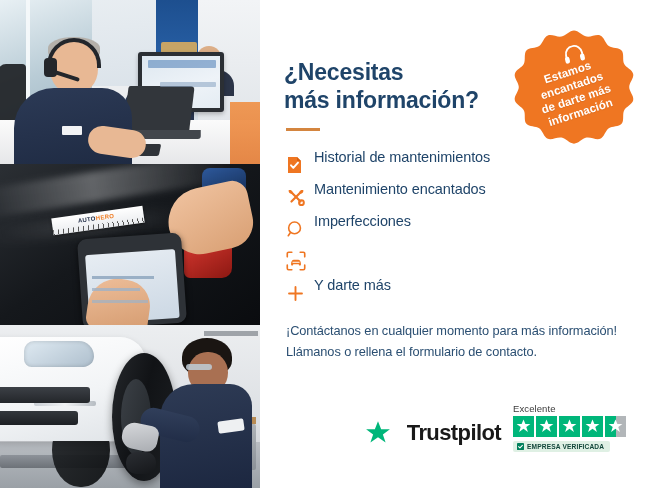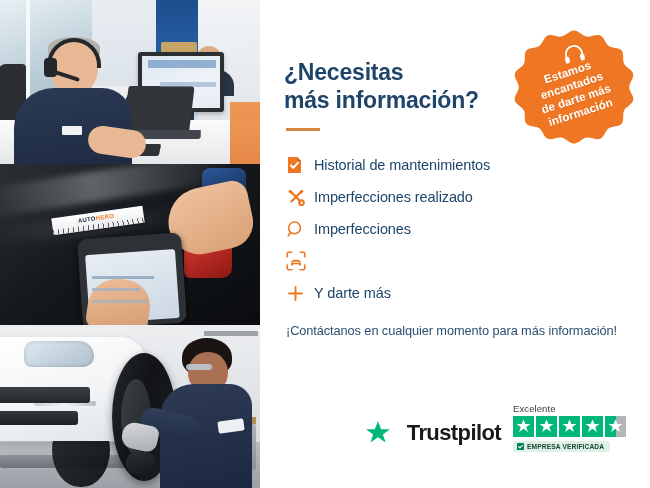--- a/index.html
+++ b/index.html
@@ -418,21 +418,20 @@
     font-weight: bold;
     line-height: 1.22;
     letter-spacing: .1px;
     text-shadow: 0 1px 1px rgba(0,0,0,.08);
   }
 
   
   .features { list-style: none; margin: 0 0 0 2px; padding: 0; }
   .feature {
     display: flex;
-    align-items: center;
     height: 32px;
   }
   .feature-icon {
     width: 28px;
     flex: 0 0 28px;
     display: flex;
     align-items: center;
     justify-content: flex-start;
   }
   .feature-label {
@@ -632,21 +631,21 @@
           <svg width="20" height="20" viewBox="0 0 22 22">
             <g stroke="#ef7622" stroke-width="2.4" stroke-linecap="round" fill="none">
               <path d="M4.5 4.5L16 16"></path>
               <path d="M17.5 4.5L6 16"></path>
             </g>
             <path d="M3 3.4c1.9-.7 4 .4 4.2 2.3.1 1-.5 1.6-1.4 1.7-1.9.2-3.4-2-2.8-4z" fill="#ef7622"></path>
             <path d="M19 3.4c-1.9-.7-4 .4-4.2 2.3-.1 1 .5 1.6 1.4 1.7 1.9.2 3.4-2 2.8-4z" fill="#ef7622"></path>
             <circle cx="17" cy="17.2" r="2.6" fill="none" stroke="#ef7622" stroke-width="2.2"></circle>
           </svg>
         </span>
-        <span class="feature-label">Imperfecciones realizado</span>
+        <span class="feature-label">Mantenimiento encantados</span>
       </li>
 
       <li class="feature">
         <span class="feature-icon">
           <svg width="19" height="19" viewBox="0 0 20 20">
             <circle cx="9" cy="8.3" r="6.2" fill="none" stroke="#ef7622" stroke-width="1.7"></circle>
             <path d="M4.7 13.2L2.4 16.6" stroke="#ef7622" stroke-width="1.7" stroke-linecap="round" fill="none"></path>
           </svg>
         </span>
         <span class="feature-label">Imperfecciones</span>
@@ -675,20 +674,21 @@
               <path d="M3.2 10h13.6"></path>
             </g>
           </svg>
         </span>
         <span class="feature-label">Y darte más</span>
       </li>
     </ul>
 
     <p class="paragraph">
       <span>¡Contáctanos en cualquier momento para más información!</span><br>
+      <span>Llámanos o rellena el formulario de contacto.</span>
     </p>
 
     <div class="trustpilot">
       <div class="tp-logo">
         <svg width="26" height="26" viewBox="0 0 24 24">
           <path fill="#00b67a" d="M12 1.2l2.9 7.3H23l-6.5 4.8 2.5 7.5L12 16l-7 4.8 2.5-7.5L1 8.5h8.1z"></path>
         </svg>
         <span class="tp-wordmark">Trustpilot</span>
       </div>
 

